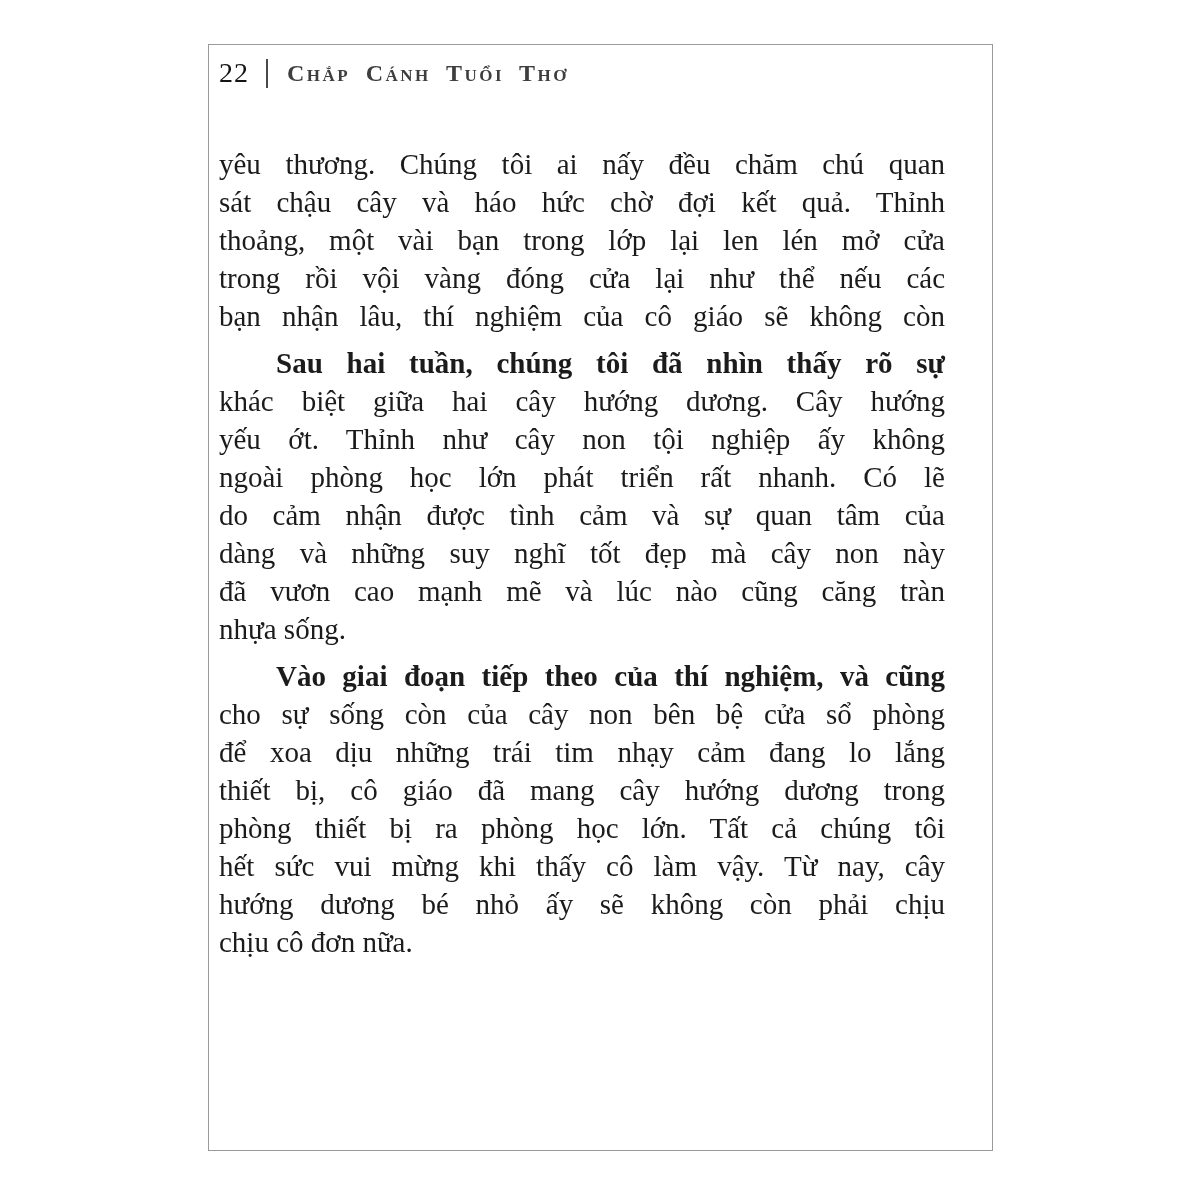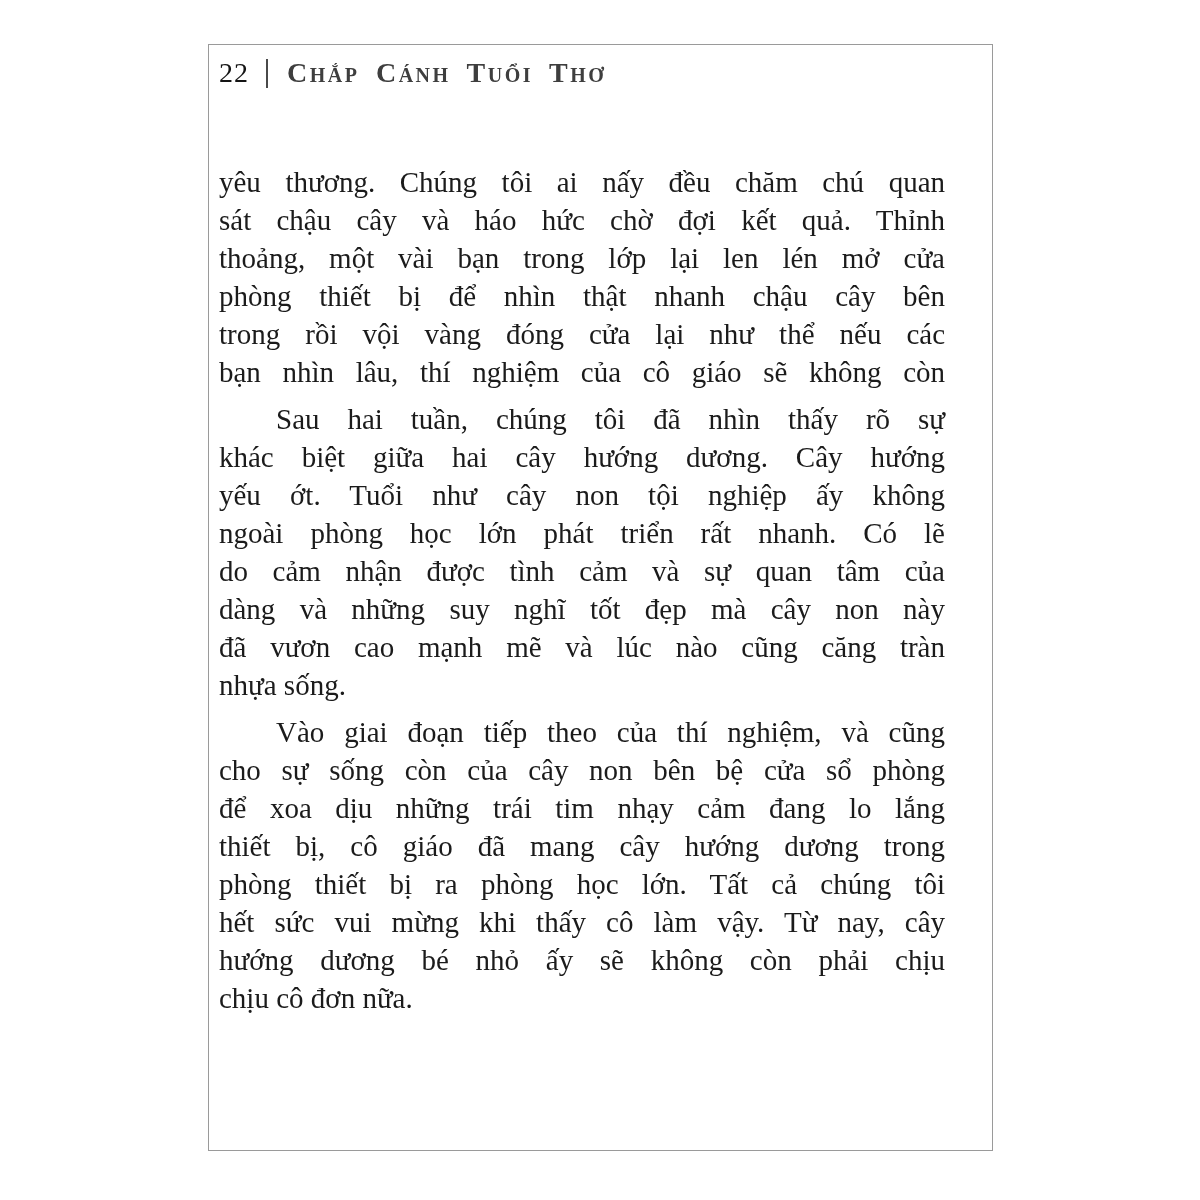--- a/index.html
+++ b/index.html
@@ -41,70 +41,70 @@
   }
   .header-divider {
     width: 2px;
     height: 29px;
     background: #4a4a4a;
     margin: 0 19px 0 17px;
   }
   .running-title {
     font-variant: small-caps;
     font-weight: 600;
-    font-size: 28px;
+    font-size: 24px;
     letter-spacing: 2.5px;
     word-spacing: 7px;
     color: #3e3e3e;
   }
   .page-body {
-    margin-top: 71px;
+    margin-top: 53px;
     color: #1b1b1b;
   }
   .para {
     margin: 0 0 9px 0;
   }
   .line {
     font-size: 29px;
     line-height: 38px;
     height: 38px;
     text-align: justify;
     text-align-last: justify;
     white-space: normal;
   }
   .line.last-line {
     text-align-last: left;
   }
   .line.indent-line {
     padding-left: 57px;
+    font-weight: bold;
   }
 </style>
 </head>
 <body>
 
 <div class="canvas">
   <div class="page-card">
     <div class="page-header">
       <span class="page-number">22</span>
       <span class="header-divider"></span>
       <span class="running-title">Chắp Cánh Tuổi Thơ</span>
     </div>
     <div class="page-body">
         <div class="para">
           <div class="line">yêu thương. Chúng tôi ai nấy đều chăm chú quan</div>
           <div class="line">sát chậu cây và háo hức chờ đợi kết quả. Thỉnh</div>
           <div class="line">thoảng, một vài bạn trong lớp lại len lén mở cửa</div>
-          <div class="line">phòng thiết bị để nhìn thật nhanh chậu cây bên</div>
           <div class="line">trong rồi vội vàng đóng cửa lại như thể nếu các</div>
-          <div class="line">bạn nhìn lâu, thí nghiệm của cô giáo sẽ không còn</div>
+          <div class="line">bạn nhận lâu, thí nghiệm của cô giáo sẽ không còn</div>
         </div>
         <div class="para">
           <div class="line indent-line">Sau hai tuần, chúng tôi đã nhìn thấy rõ sự</div>
           <div class="line">khác biệt giữa hai cây hướng dương. Cây hướng</div>
-          <div class="line">yếu ớt. Tuổi như cây non tội nghiệp ấy không</div>
+          <div class="line">yếu ớt. Thỉnh như cây non tội nghiệp ấy không</div>
           <div class="line">ngoài phòng học lớn phát triển rất nhanh. Có lẽ</div>
           <div class="line">do cảm nhận được tình cảm và sự quan tâm của</div>
           <div class="line">dàng và những suy nghĩ tốt đẹp mà cây non này</div>
           <div class="line">đã vươn cao mạnh mẽ và lúc nào cũng căng tràn</div>
           <div class="line last-line">nhựa sống.</div>
         </div>
         <div class="para">
           <div class="line indent-line">Vào giai đoạn tiếp theo của thí nghiệm, và cũng</div>
           <div class="line">cho sự sống còn của cây non bên bệ cửa sổ phòng</div>
           <div class="line">để xoa dịu những trái tim nhạy cảm đang lo lắng</div>

